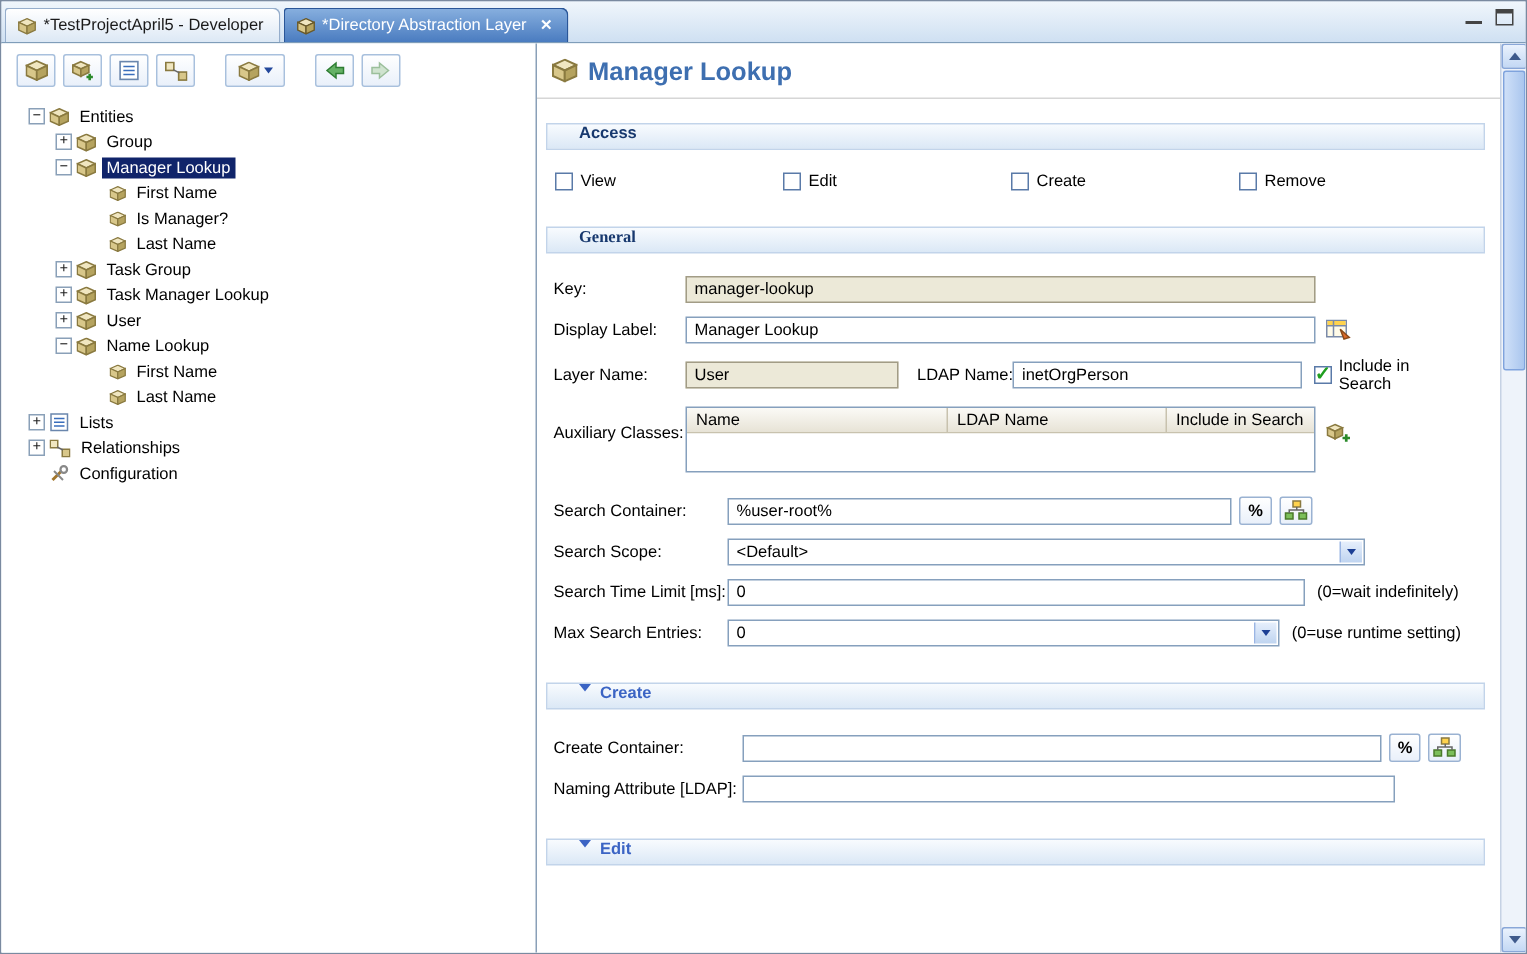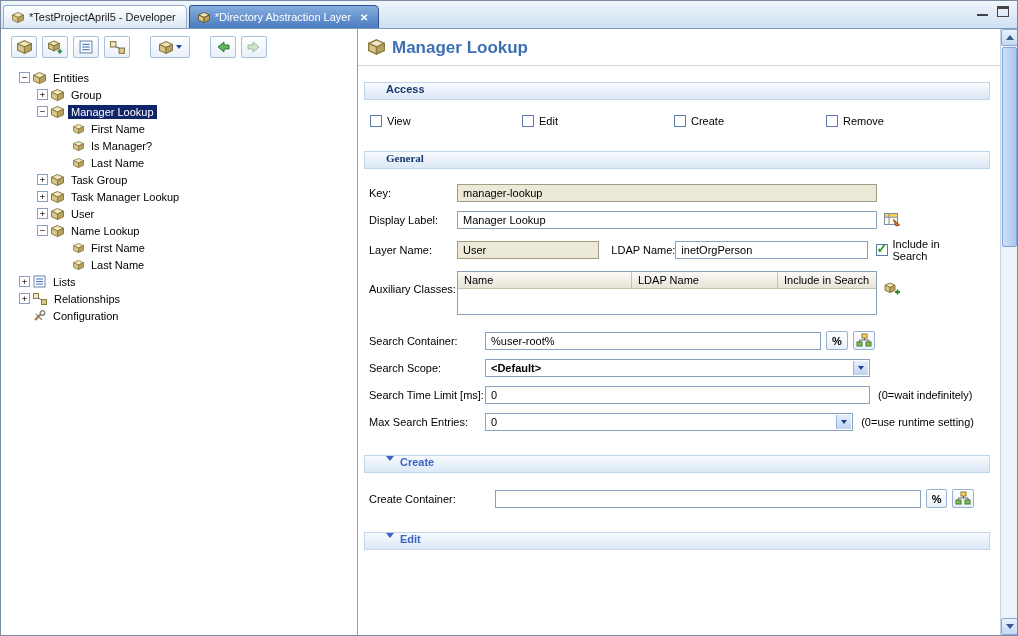--- a/index.html
+++ b/index.html
@@ -432,21 +432,21 @@
                 <svg width="16" height="15" viewBox="0 0 16 15">
                   <rect x="6" y="1" width="5" height="4" fill="#ffd34d" stroke="#8a7a40"></rect>
                   <rect x="1" y="9" width="5" height="4" fill="#7cbf5a" stroke="#4a7a2a"></rect>
                   <rect x="10" y="9" width="5" height="4" fill="#7cbf5a" stroke="#4a7a2a"></rect>
                   <path d="M8.5 5 V7 M3.5 9 V7 H13 V9" stroke="#666" fill="none"></path>
                 </svg>
               </span>
           </div>
           <div class="row">
             <span class="flabel s-lab">Search Scope:</span>
-            <span class="txt" style="width:385px; padding-right:18px;font-weight:bold;">
+            <span class="txt" style="width:425px; padding-right:18px;">
               <span>&lt;Default&gt;</span>
               <span class="dd-btn">
                   <span class="dd-tri"></span>
                 </span>
             </span>
           </div>
           <div class="row">
             <span class="flabel s-lab">Search Time Limit [ms]:</span>
             <span class="txt" style="width:385px;">0</span>
             <span class="hint">(0=wait indefinitely)</span>
@@ -473,20 +473,24 @@
                 <span>%</span>
               </span>
             <span class="sidebtn">
                 <svg width="16" height="15" viewBox="0 0 16 15">
                   <rect x="6" y="1" width="5" height="4" fill="#ffd34d" stroke="#8a7a40"></rect>
                   <rect x="1" y="9" width="5" height="4" fill="#7cbf5a" stroke="#4a7a2a"></rect>
                   <rect x="10" y="9" width="5" height="4" fill="#7cbf5a" stroke="#4a7a2a"></rect>
                   <path d="M8.5 5 V7 M3.5 9 V7 H13 V9" stroke="#666" fill="none"></path>
                 </svg>
               </span>
+          </div>
+          <div class="row">
+            <span class="flabel c-lab">Naming Attribute [LDAP]:</span>
+            <span class="txt" style="width:435px;"></span>
           </div>
 
           <div class="secbar coll" style="margin-top:24px;">
             <span class="coll-tri"></span>
             <span class="stitle">Edit</span>
           </div>
 
         </div>
       </div>
 

